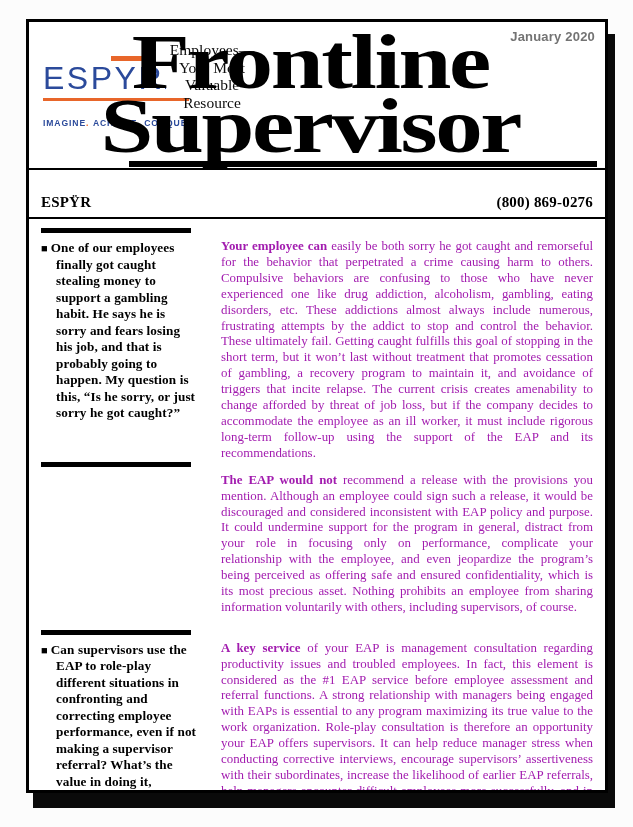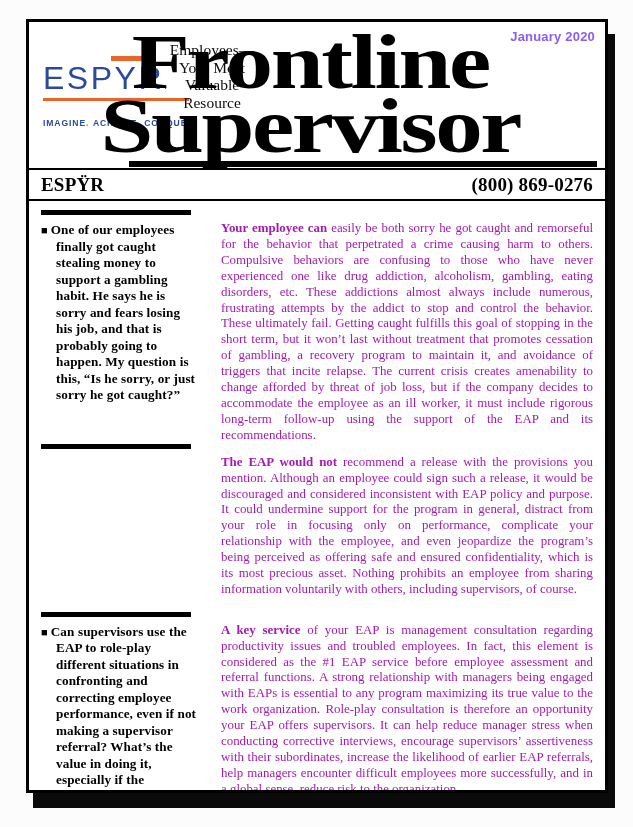--- a/index.html
+++ b/index.html
@@ -10,21 +10,21 @@
   .sheet{
     position:absolute;left:26px;top:19px;width:582px;height:774px;
     background:#fff;border:3px solid #000;box-sizing:border-box;
     box-shadow:7px 15px 0 #0a0a0a;overflow:hidden;
   }
   
   .masthead{position:relative;height:146px;}
   .date{
     position:absolute;top:7px;right:10px;
     font-family:"Liberation Sans", sans-serif;font-weight:bold;font-size:13px;
-    color:#8b5cf6;letter-spacing:0.2px;
+    color:#737373;letter-spacing:0.2px;
   }
   .logo{position:absolute;left:14px;top:40px;width:148px;}
   .espyr{
     font-family:"Liberation Sans", sans-serif;font-weight:normal;font-size:32px;
     color:#2b4a9b;letter-spacing:2.5px;line-height:1;white-space:nowrap;
   }
   .logo-y{position:relative;display:inline-block;}
   .macron{position:absolute;left:-4px;top:-6px;width:31px;height:5px;background:#e8662a;}
   .logo-suffix{font-size:11px;letter-spacing:0;vertical-align:baseline;}
   .logo-rule{height:3px;background:#e8662a;margin-top:4px;width:146px;}
@@ -40,21 +40,21 @@
   .titles{position:absolute;top:8px;right:8px;text-align:center;width:470px;}
   .title-line{
     font-weight:bold;font-size:78px;line-height:64px;letter-spacing:-2px;
     transform:scaleX(1.22);transform-origin:100% 50%;white-space:nowrap;
   }
   .title-underline{height:6px;background:#000;width:468px;margin:3px 0 0 auto;}
   
   .rule{height:2px;background:#000;}
   .contact{
     display:flex;justify-content:space-between;align-items:center;height:29px;
-    padding:0 12px;font-weight:bold;font-size:19px;letter-spacing:0.2px;
+    padding:0 12px;font-weight:bold;font-size:15px;letter-spacing:0.2px;margin-top:18px;
   }
   
   .content{padding:9px 12px 0 12px;}
   .qa-row{display:grid;grid-template-columns:156px 1fr;column-gap:17px;gap:24px;}
   .qa-row.r1{min-height:224px;}
   .qa-row.r2{min-height:168px;}
   .qbar{height:5px;background:#000;margin-bottom:7px;width:150px;}
   .qtext{
     font-weight:bold;font-size:13.2px;line-height:16.5px;
     padding-left:15px;text-indent:-15px;letter-spacing:0.1px;

